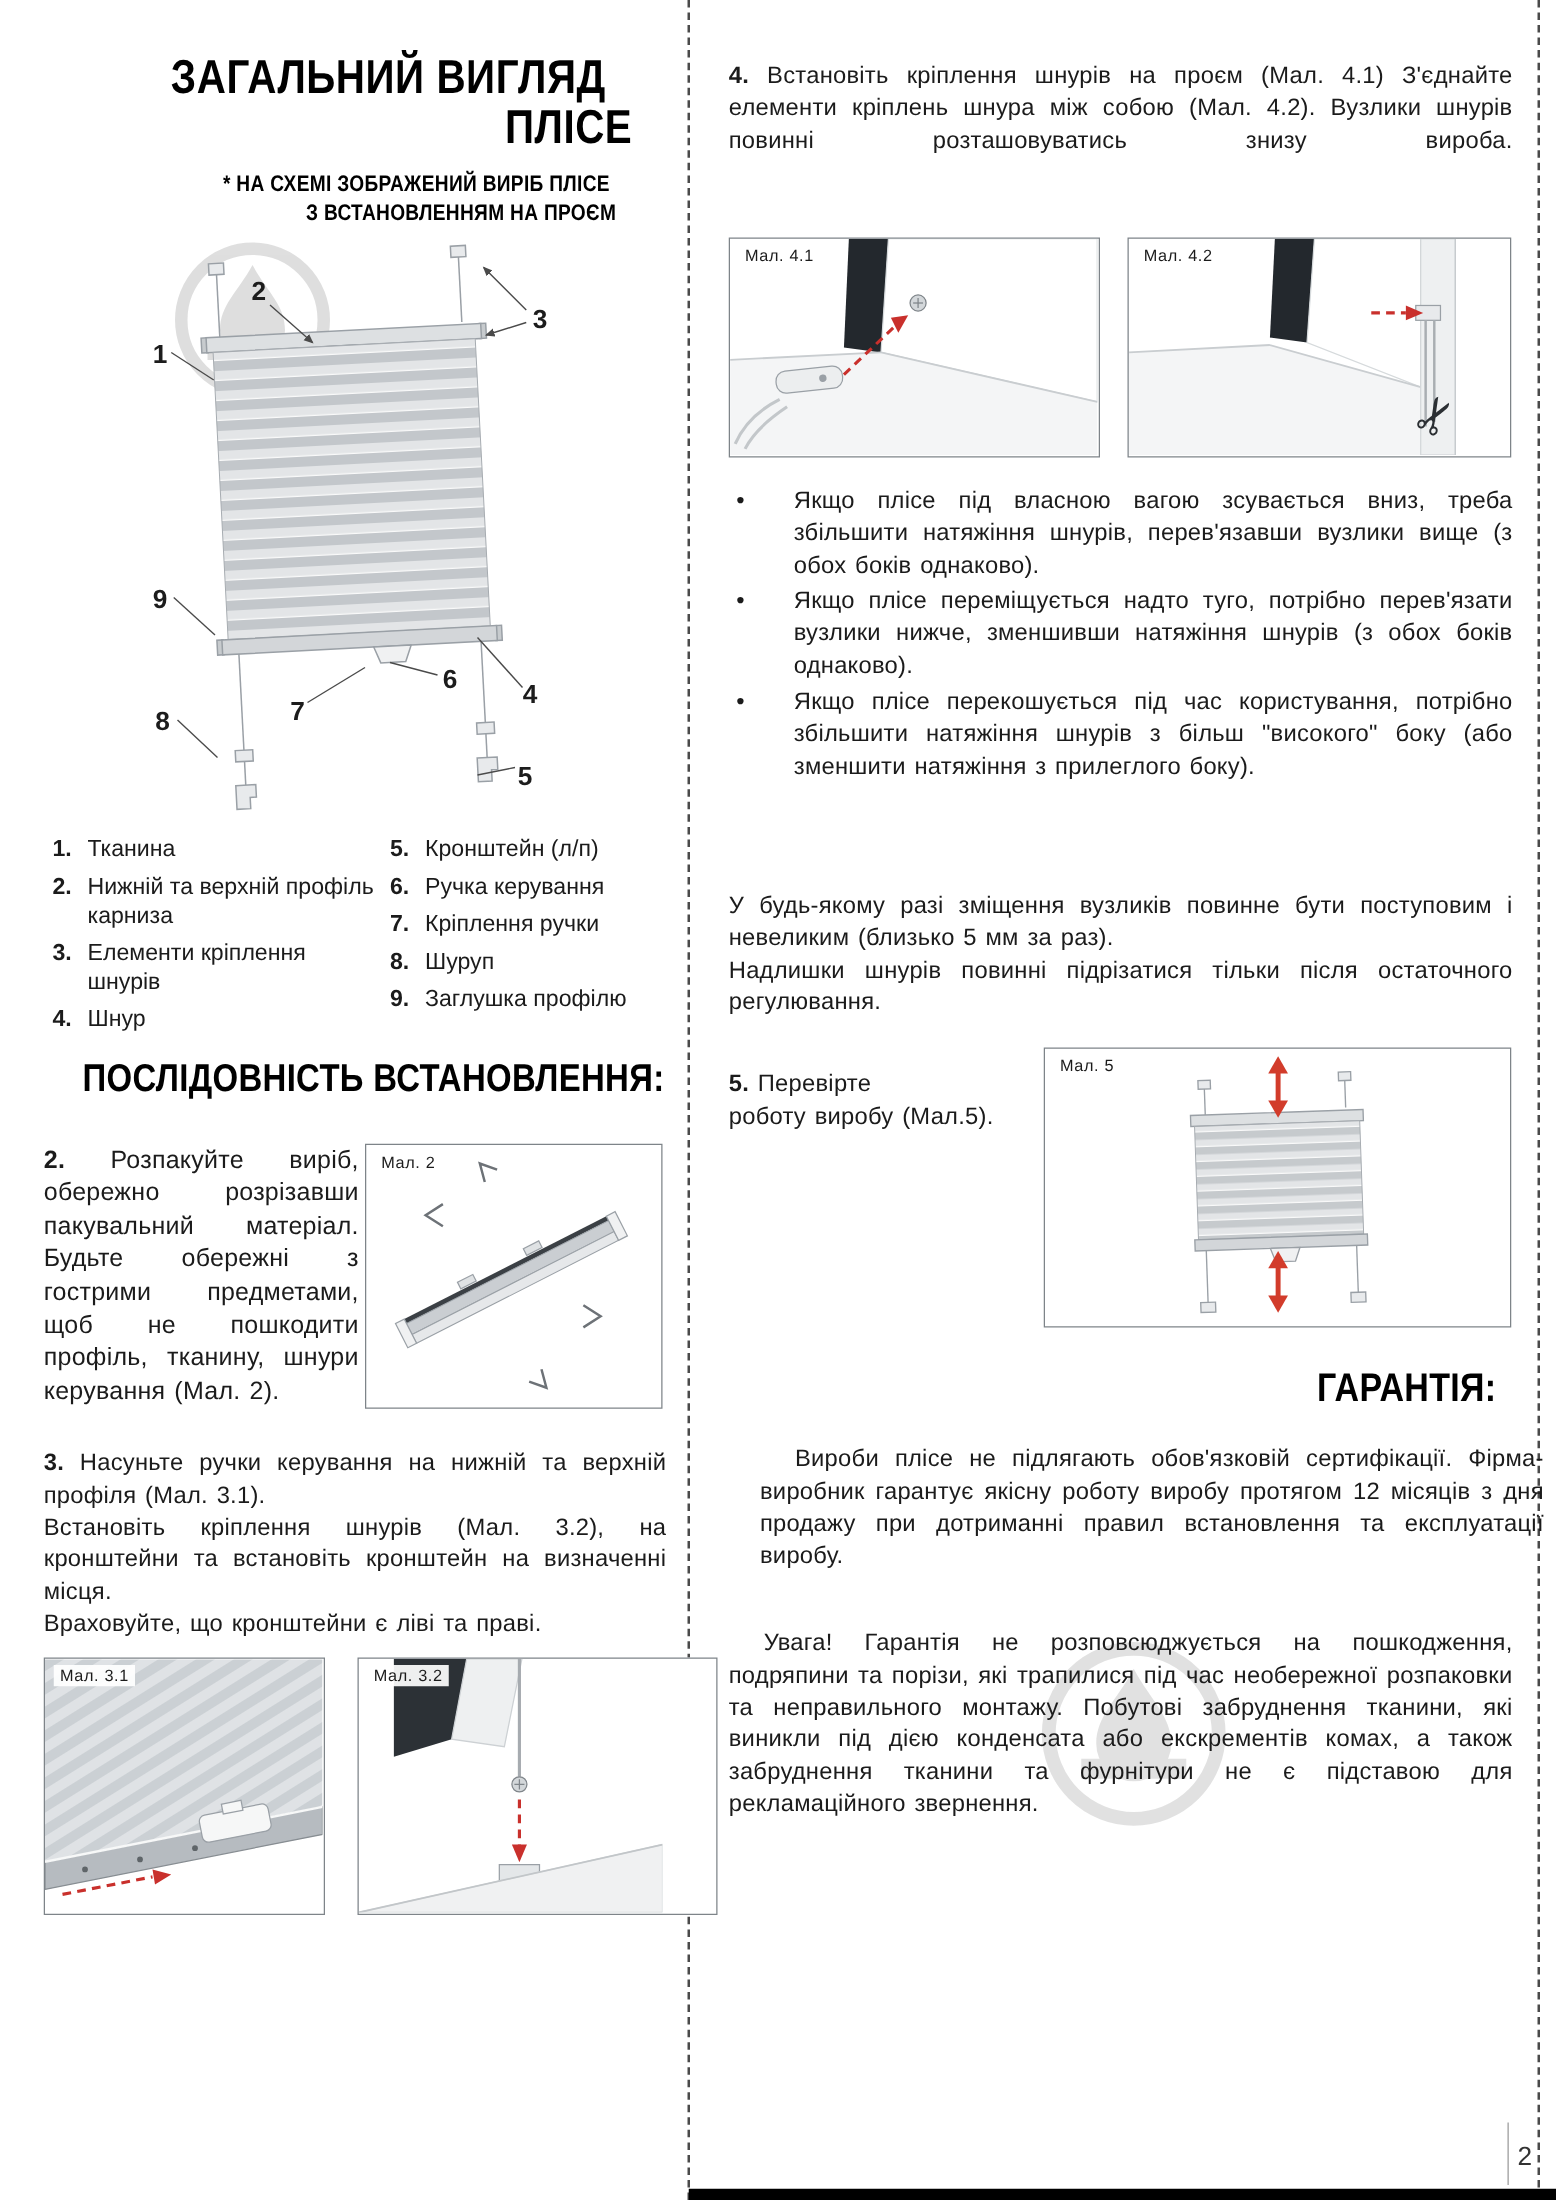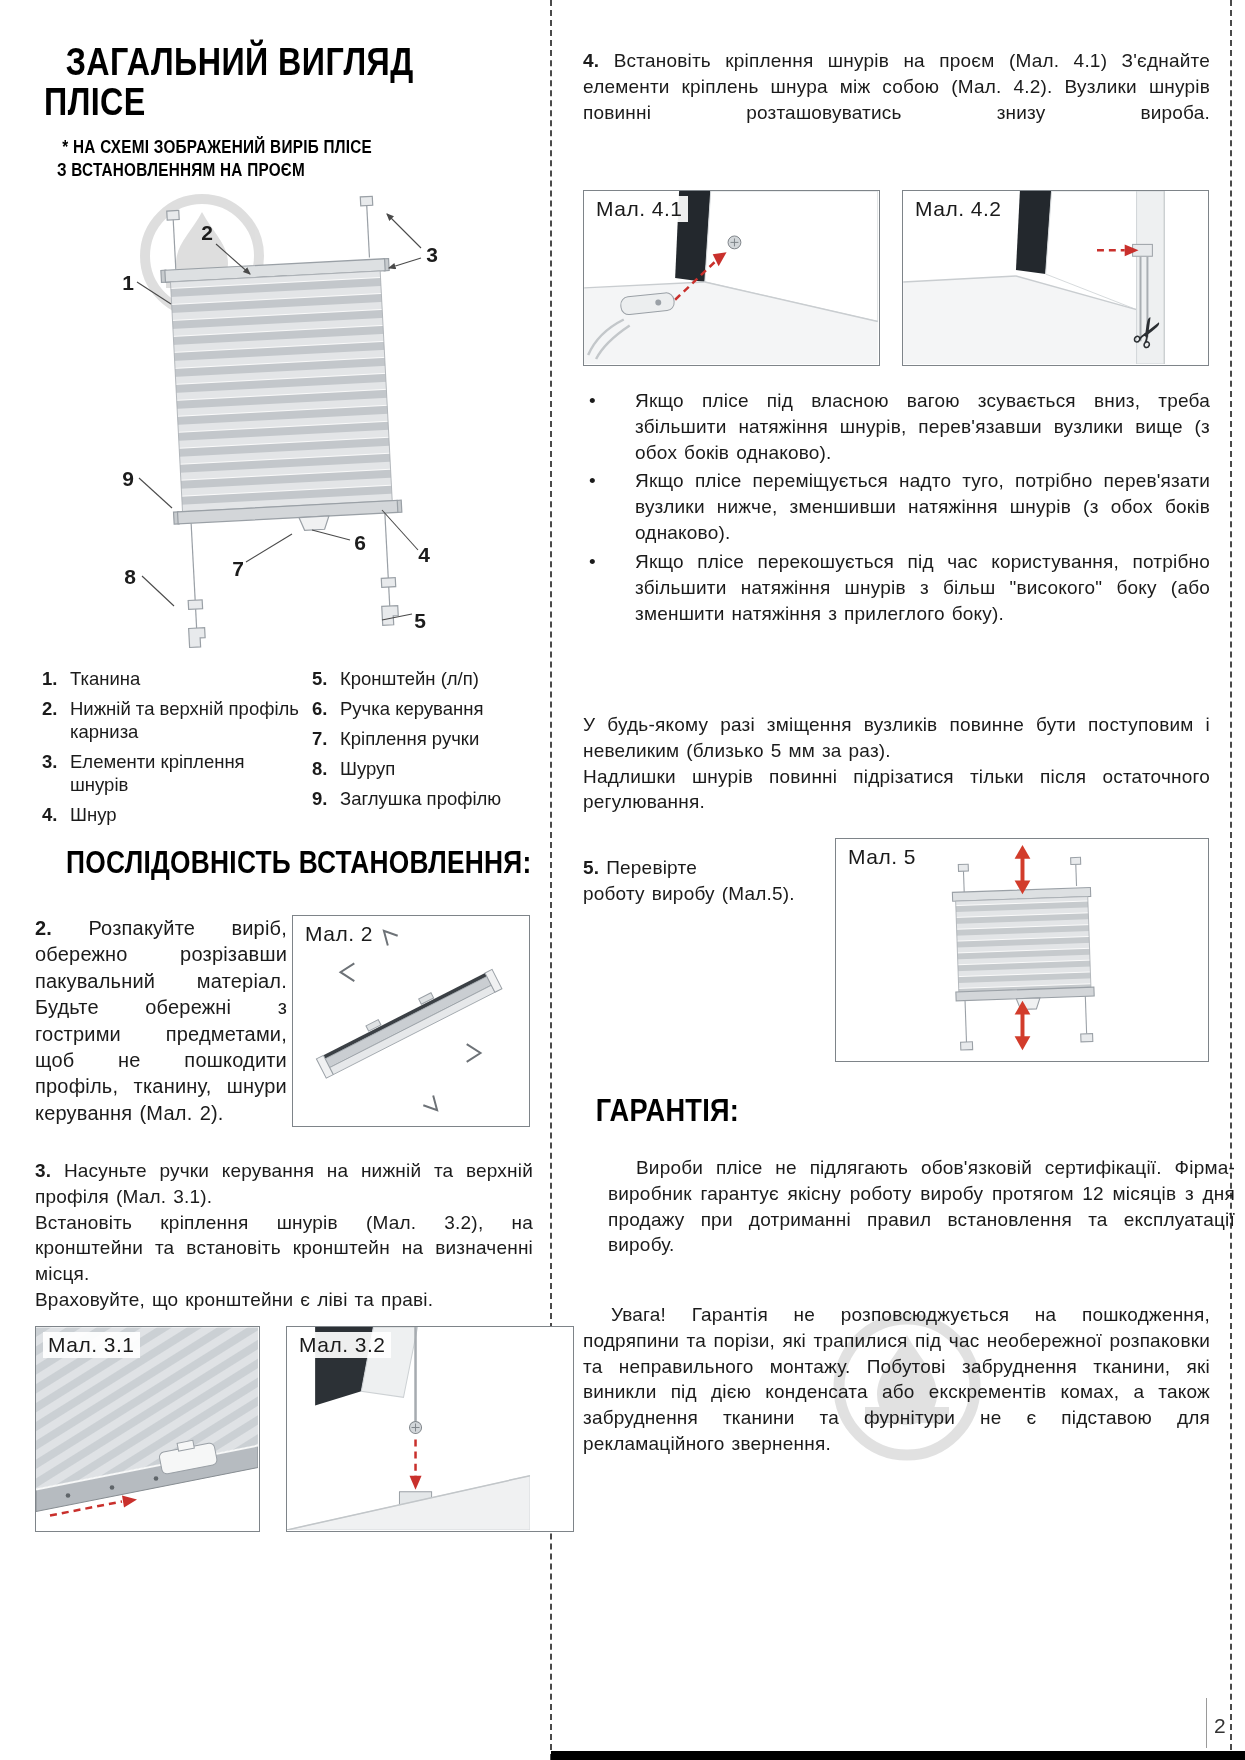--- a/index.html
+++ b/index.html
@@ -2,33 +2,33 @@
 <html><head>
 <meta charset="utf-8">
 <style>
   * { margin:0; padding:0; box-sizing:border-box; }
   html,body { background:#ffffff; }
   .page {
     position:relative; width:1245px; height:1760px; background:#ffffff;
     font-family:"Liberation Sans","DejaVu Sans",sans-serif; color:#1b1b1b; overflow:hidden;
   }
   .abs { position:absolute; }
-  .center { text-align:left; }
+  .center { text-align:right; }
   .hd { font-weight:800; color:#000; }
   .cond { display:inline-block; transform:scaleX(0.85); transform-origin:center top; white-space:nowrap; }
   .main-title { font-size:38px; line-height:1.06; letter-spacing:0.5px; }
   .sub-title  { font-size:18px; line-height:1.25; letter-spacing:0.3px; }
   .sec-title  { font-size:31px; letter-spacing:0.3px; }
   .body-text { font-size:19px; line-height:1.36; text-align:justify; word-spacing:1.5px; letter-spacing:0.2px; }
   .last-just { text-align-last:justify; }
   .bold { font-weight:700; }
   .legend-item { display:flex; font-size:18.5px; line-height:1.24; margin-bottom:7px; }
   .legend-num { font-weight:700; width:28px; flex:none; }
   .figbox { position:absolute; border:1.5px solid #7e8489; background:#fff; overflow:hidden; }
-  .figlabel { position:absolute; top:5px; left:7px; font-size:21px; letter-spacing:0.5px; background:rgba(255,255,255,0.92); padding:1px 5px; z-index:2; }
+  .figlabel { position:absolute; top:5px; left:7px; font-size:13px; letter-spacing:0.5px; background:rgba(255,255,255,0.92); padding:1px 5px; z-index:2; }
   .bullet-row { position:relative; padding-left:52px; margin-bottom:3px; }
   .bullet-dot { position:absolute; left:6px; top:0; font-size:19px; }
   .divider-v { position:absolute; top:0; height:1760px; border-left:2px dashed #4a4a4a; }
   .indent { text-indent:28px; }
   svg { display:block; }
 </style>
 </head>
 <body>
 
 <div class="page">

